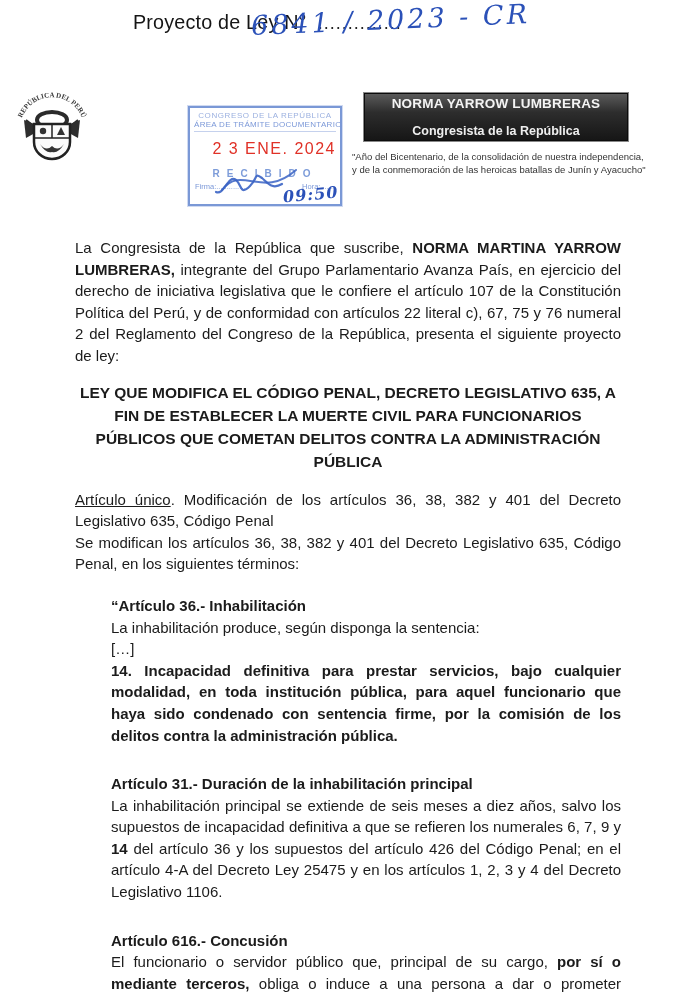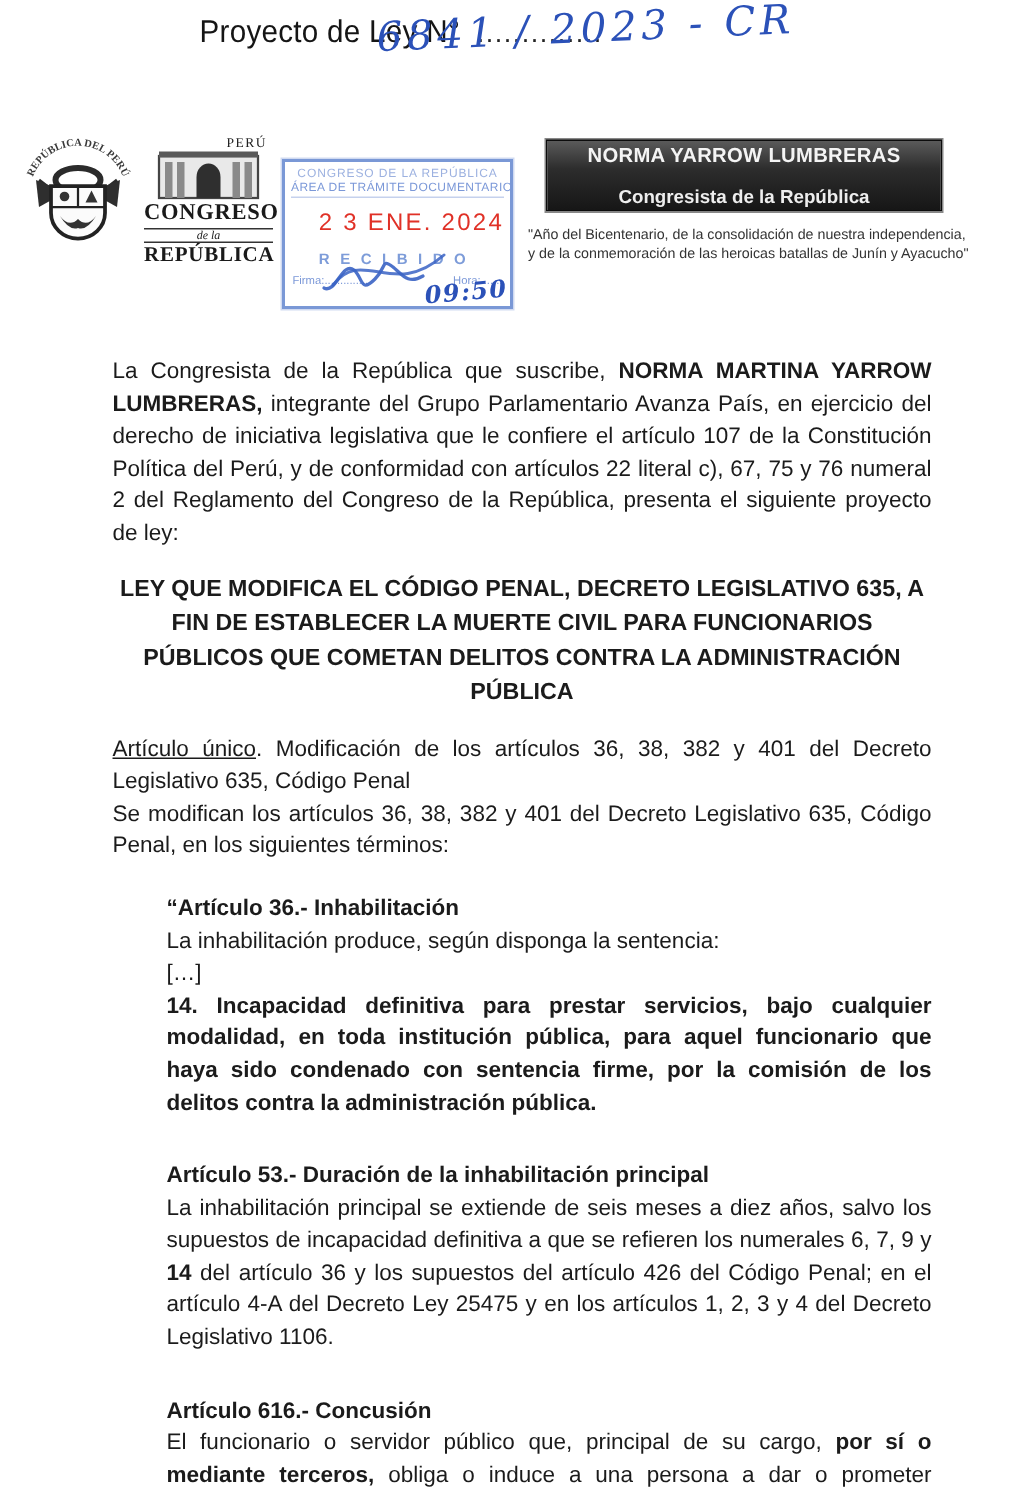--- a/index.html
+++ b/index.html
@@ -101,35 +101,20 @@
       <polygon points="10,44 30,52 12,62" fill="#2e2e2e"></polygon>
       <polygon points="66,44 46,52 64,62" fill="#2e2e2e"></polygon>
       <ellipse cx="38" cy="44" rx="15" ry="8" fill="none" stroke="#2b2b2b" stroke-width="4"></ellipse>
       <path d="M20,48 h36 v18 a18,17 0 0 1 -36,0 z" fill="#fbfbfb" stroke="#222" stroke-width="2.5"></path>
       <line x1="38" y1="48" x2="38" y2="62" stroke="#222" stroke-width="1.5"></line>
       <line x1="20" y1="62" x2="56" y2="62" stroke="#222" stroke-width="1.5"></line>
       <circle cx="29" cy="55" r="3.2" fill="#333"></circle>
       <polygon points="47,51 43,59 51,59" fill="#333"></polygon>
       <path d="M26,68 q6,8 12,2 q6,6 12,-2 q-6,10 -12,8 q-6,2 -12,-8" fill="#333"></path>
     </svg>
-    <div class="congress-col">
-      <div class="peru-tag">PERÚ</div>
-      <svg viewBox="0 0 70 34" width="70" height="34" style="display:block;margin:0 auto;">
-        <rect x="2" y="4" width="66" height="28" fill="#e9e9e9" stroke="#444" stroke-width="1.5"></rect>
-        <rect x="6" y="8" width="5" height="24" fill="#8a8a8a"></rect>
-        <rect x="14" y="8" width="5" height="24" fill="#8a8a8a"></rect>
-        <rect x="51" y="8" width="5" height="24" fill="#8a8a8a"></rect>
-        <rect x="59" y="8" width="5" height="24" fill="#8a8a8a"></rect>
-        <path d="M27,32 v-14 a8,9 0 0 1 16,0 v14 z" fill="#2f2f2f"></path>
-        <rect x="2" y="1" width="66" height="4" fill="#5a5a5a"></rect>
-      </svg>
-      <div class="congress-name">CONGRESO</div>
-      <div class="congress-dela">de la</div>
-      <div class="congress-rep">REPÚBLICA</div>
-    </div>
   </div>
 
   <div class="stamp">
     <div class="stamp-l1">CONGRESO DE LA REPÚBLICA</div>
     <div class="stamp-l2">ÁREA DE TRÁMITE DOCUMENTARIO</div>
     <div class="stamp-date">2 3 ENE. 2024</div>
     <div class="stamp-recibido">RECIBIDO</div>
     <div class="stamp-bottom">
       <span><span>Firma:</span><span>..............</span></span>
       <span><span>Hora:</span><span>.......</span></span>
@@ -170,21 +155,21 @@
   <div class="indent-block">
 
     <div class="sub-art">
       <div class="heading">“Artículo 36.- Inhabilitación</div>
       <div>La inhabilitación produce, según disponga la sentencia:</div>
       <div>[…]</div>
       <div class="just bold">14. Incapacidad definitiva para prestar servicios, bajo cualquier modalidad, en toda institución pública, para aquel funcionario que haya sido condenado con sentencia firme, por la comisión de los delitos contra la administración pública.</div>
     </div>
 
     <div class="sub-art">
-      <div class="heading">Artículo 53.- Duración de la inhabilitación principal</div>
+      <div class="heading">Artículo 31.- Duración de la inhabilitación principal</div>
       <div class="just"><span>La inhabilitación principal se extiende de seis meses a diez años, salvo los supuestos de incapacidad definitiva a que se refieren los numerales 6, 7, 9 y </span><b>14</b><span> del artículo 36 y los supuestos del artículo 426 del Código Penal; en el artículo 4-A del Decreto Ley 25475 y en los artículos 1, 2, 3 y 4 del Decreto Legislativo 1106.</span></div>
     </div>
 
     <div class="sub-art">
       <div class="heading">Artículo 616.- Concusión</div>
       <div class="just"><span>El funcionario o servidor público que, principal de su cargo, </span><b>por sí o mediante terceros,</b><span> obliga o induce a una persona a dar o prometer indebidamente, para sí o para otro, un bien o un beneficio patrimonial, será reprimido con pena privativa de libertad no menor de dos ni mayor de ocho</span></div>
     </div>
 
   </div>
 </div>

